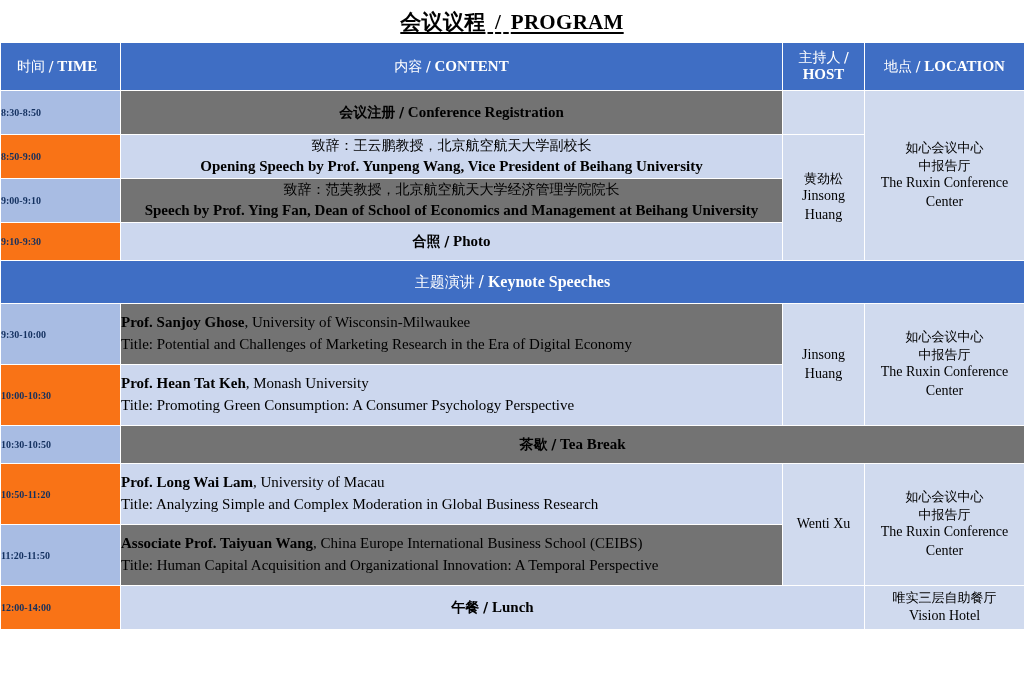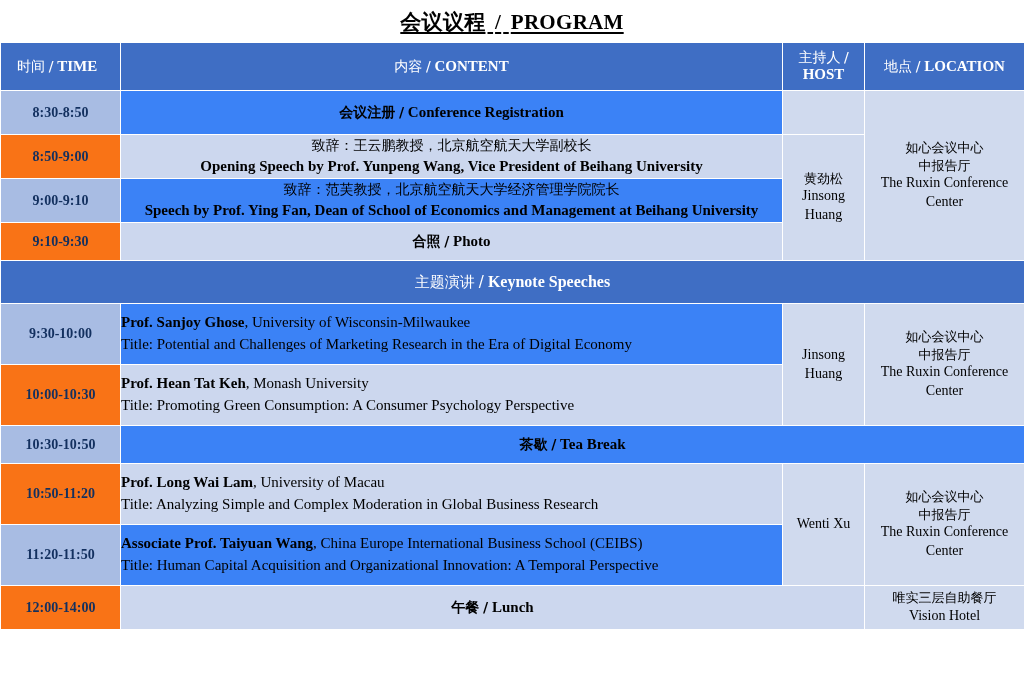--- a/index.html
+++ b/index.html
@@ -60,30 +60,29 @@
   col.c-time { width: 120px; }
   col.c-content { width: 662px; }
   col.c-host { width: 82px; }
   col.c-loc { width: 160px; }
 
   
   td.time {
     background: #a8bce3;
     color: #13305f;
     font-weight: bold;
-    font-size: 14px;
-    text-align: center;
+    font-size: 10px;
     vertical-align: middle;
   }
   td.time.alt {
     background: #f97316;
   }
   
   td.content {
-    background: #3b82f6;
+    background: #737373;
     font-size: 15px;
     padding: 8px 12px 8px 12px;
     vertical-align: middle;
   }
   td.content.alt { background: #ccd7ee; }
   td.center {
     text-align: center;
   }
   td.content .cn { font-family: "DejaVu Sans", sans-serif; font-size: 14px; }
   td.content .b { font-weight: bold; }

